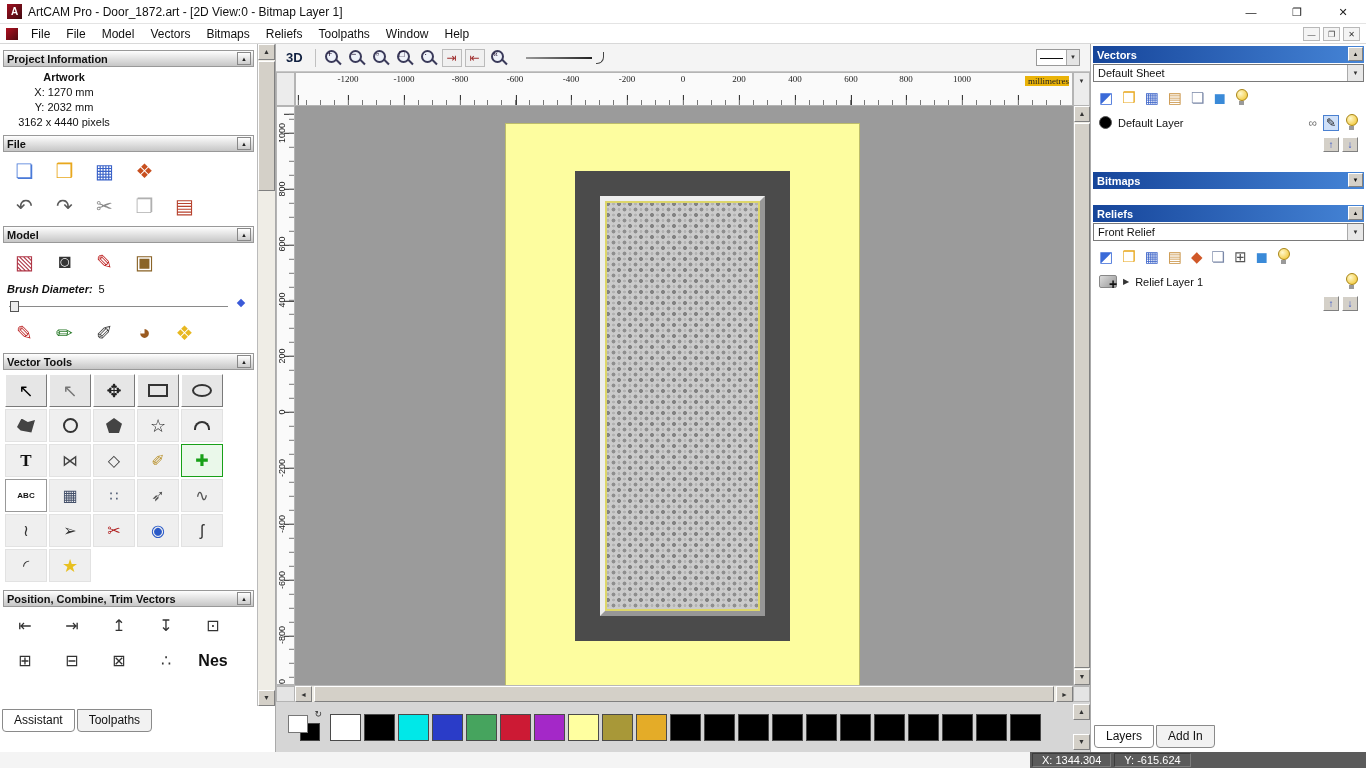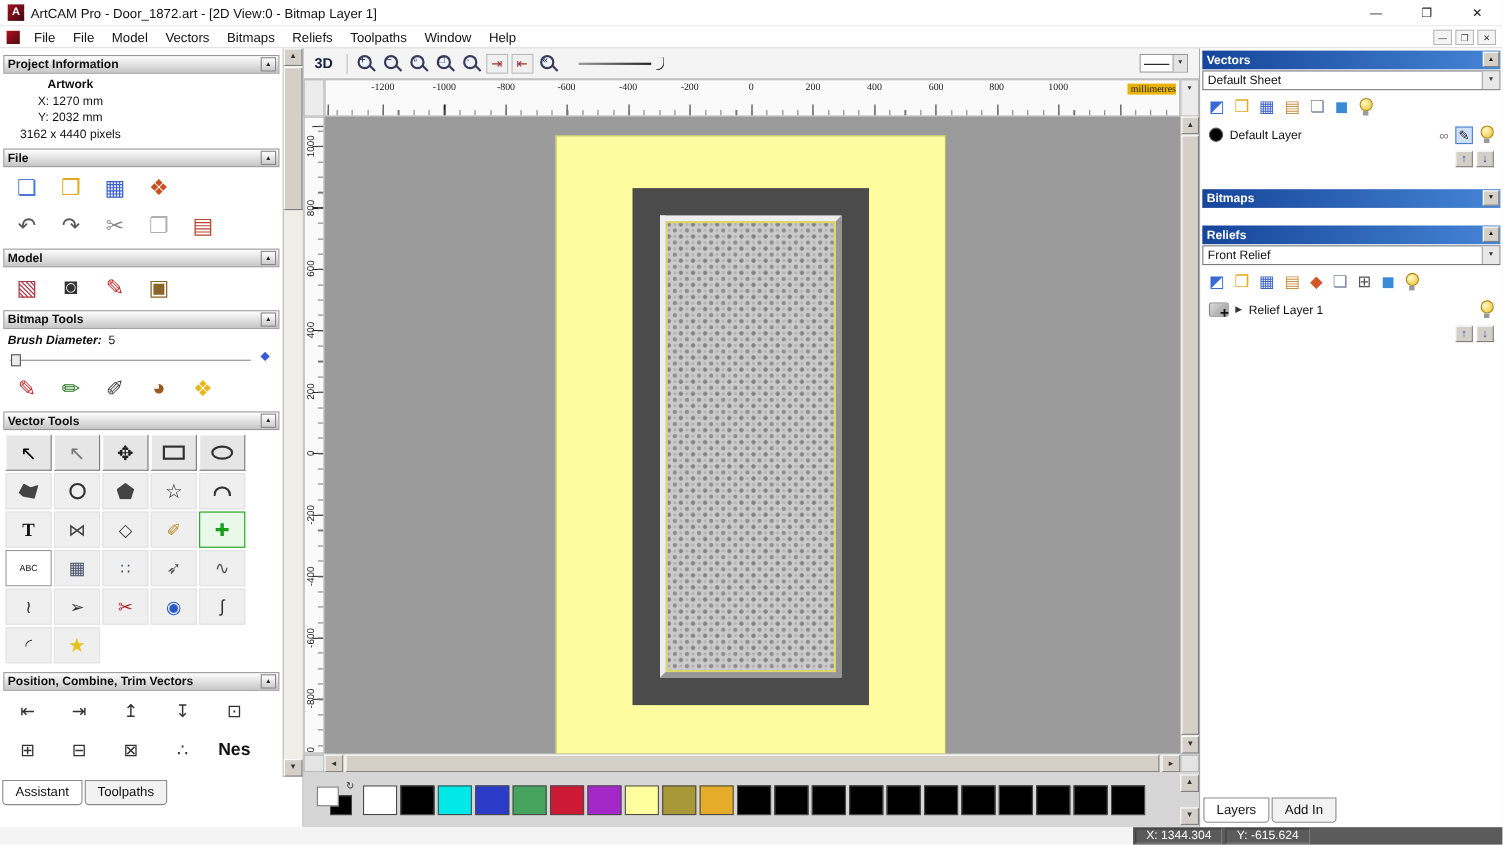--- a/index.html
+++ b/index.html
@@ -52,21 +52,21 @@
   .slider { position:relative; height:15px; margin:3px 8px 1px 4px; }
   .slider .track { position:absolute; left:2px; right:18px; top:8px; height:1px; background:#8a8a8a; }
   .slider .thumb { position:absolute; left:3px; top:3px; width:9px; height:11px; background:#ececec; border:1px solid #555; }
   .slider .end-diamond { position:absolute; right:2px; top:2px; width:6px; height:6px; background:#3a5ad8; transform:rotate(45deg); }
 
   .vgrid { display:grid; grid-template-columns:repeat(5,42px); gap:2px; padding:4px 2px; }
   .vcell { height:33px; display:flex; align-items:center; justify-content:center; font-size:15px; background:#efefef; border:1px solid #e2e2e2; }
   .vcell.bevel { border:1px solid; border-color:#fff #7a7a7a #7a7a7a #fff; background:#e6e6e6; }
   .vcell.greenbox { border:1px solid #18a018; background:#eaf8ea; }
   .fs18{font-size:18px;} .fs16{font-size:16px;} .fs14{font-size:14px;}
-  .abc{font-size:8px; font-weight:normal;} .abc-chip{background:#fff;border:1px solid #999;padding:0 1px;}
+  .abc{font-size:8px; font-weight:bold;} .abc-chip{background:#fff;border:1px solid #999;padding:0 1px;}
   .bigT{font-size:17px; font-weight:bold; font-family:"Liberation Serif",serif;}
   .nes{font-size:10px; font-weight:bold;}
   .shp{display:none;}
   .shp.shp-rect{display:block;width:20px;height:13px;border:2px solid #333;}
   .shp.shp-ell{display:block;width:20px;height:13px;border:2px solid #333;border-radius:50%;}
   .shp.shp-cir{display:block;width:15px;height:15px;border:2px solid #333;border-radius:50%;}
   .shp.shp-pent{display:block;width:16px;height:15px;background:#444;clip-path:polygon(50% 0,100% 38%,81% 100%,19% 100%,0 38%);}
   .shp.shp-poly{display:block;width:18px;height:14px;background:#444;clip-path:polygon(0 60%,25% 0,60% 25%,100% 10%,80% 100%,20% 85%);}
   .shp.shp-arc{display:block;width:16px;height:9px;border:2px solid #333;border-bottom:none;border-radius:16px 16px 0 0;}
 
@@ -299,24 +299,20 @@
       <div class="icon-row">
         <span class="tool " style="color:#b03848">▧</span>
 
         <span class="tool " style="color:#333333">◙</span>
 
         <span class="tool " style="color:#c02828">✎</span>
 
         <span class="tool " style="color:#8a6428">▣</span>
       </div>
 
-      <div class="section-header">
-        <span>Bitmap Tools</span>
-        <span class="sh-btn arr-up"></span>
-      </div>
       <div class="brush-row">
         <span class="brush-label">Brush Diameter:</span>
         <span>5</span>
       </div>
       <div class="slider">
         <span class="track"></span>
         <span class="thumb"></span>
         <span class="end-diamond"></span>
       </div>
       <div class="icon-row">

